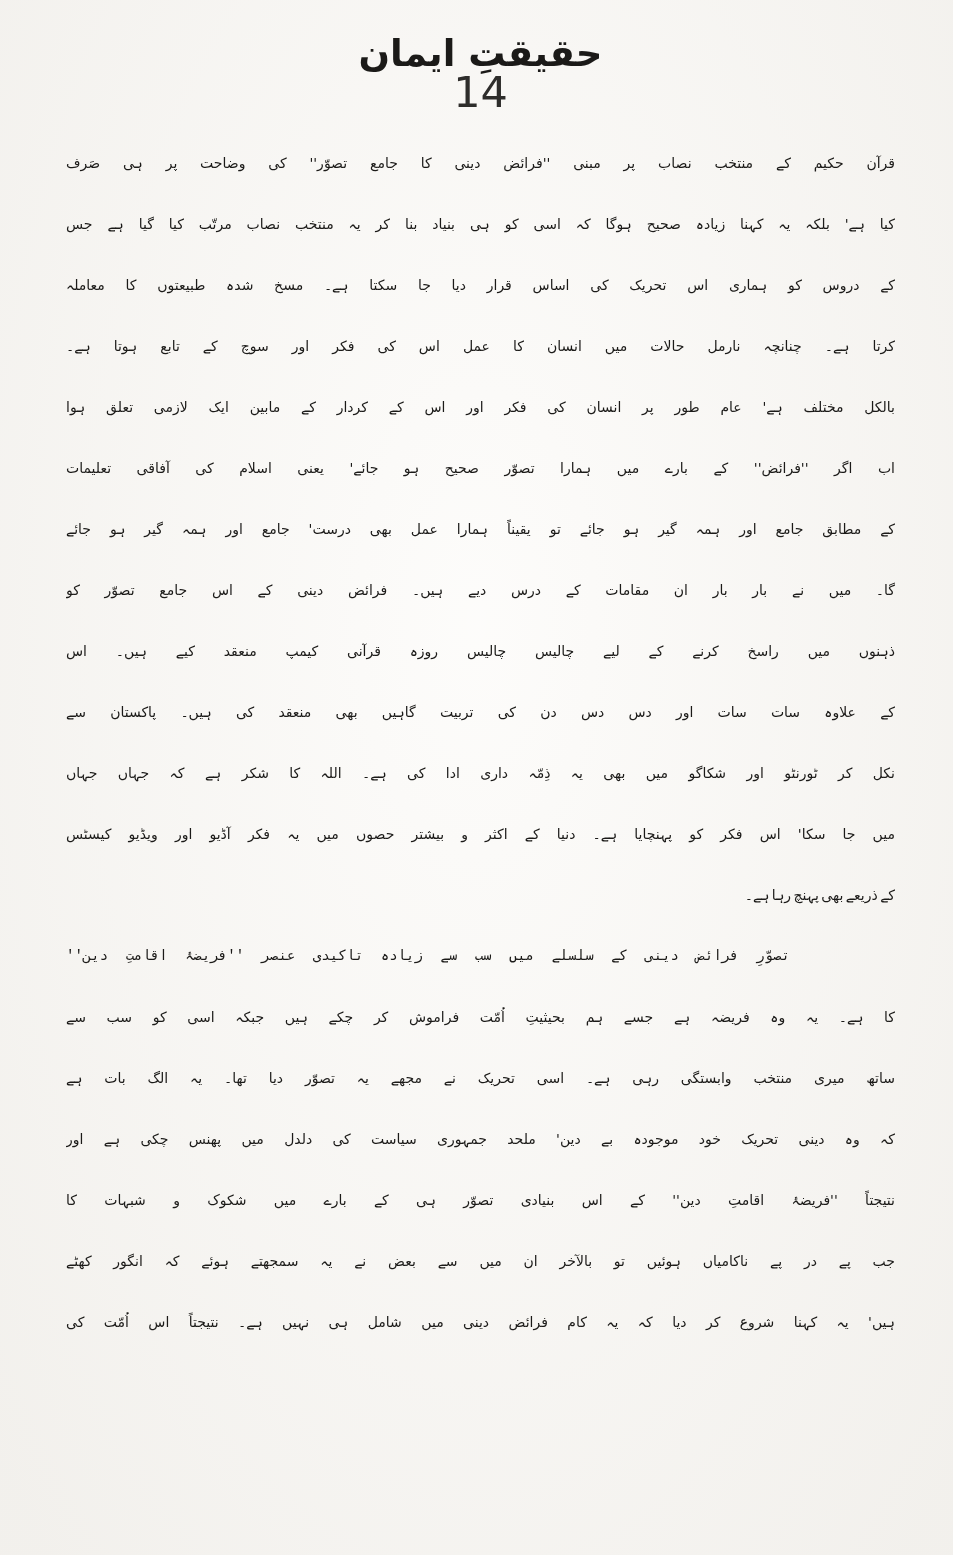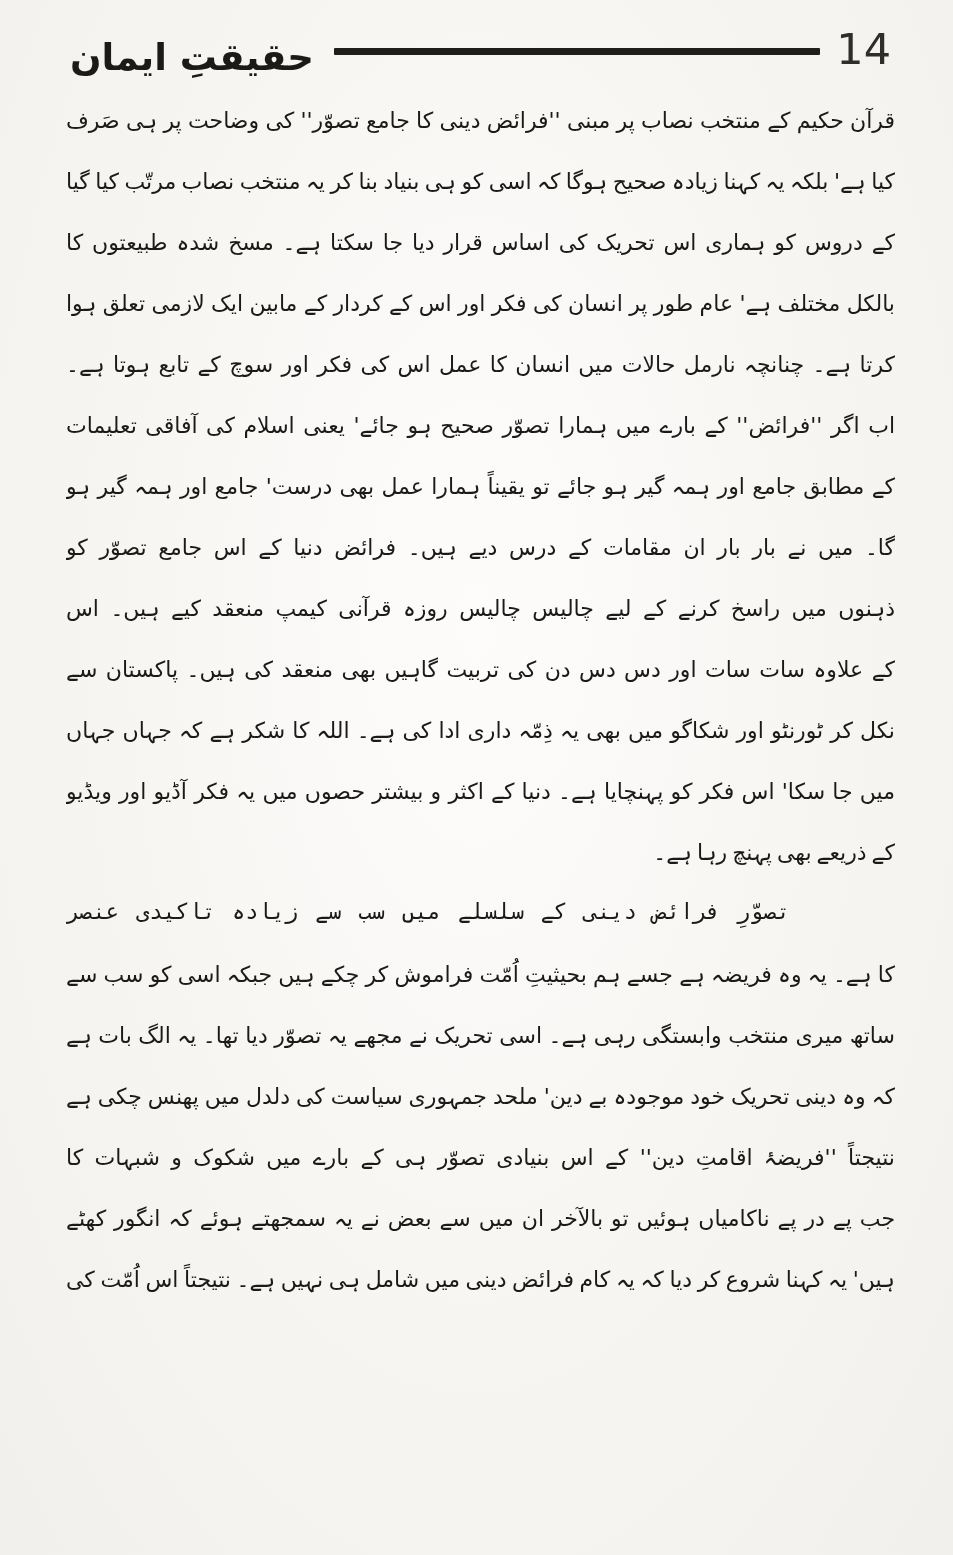--- a/index.html
+++ b/index.html
@@ -18,20 +18,21 @@
     background-image: radial-gradient(ellipse at 50% 40%, rgba(255,255,255,0.6), rgba(0,0,0,0.03) 95%);
     overflow: hidden;
     font-family: "DejaVu Sans", sans-serif;
     color: var(--ink);
   }
   .header {
     display: flex;
     align-items: center;
     margin: 26px 62px 0 70px;
     direction: ltr;
+    flex-direction: column;
   }
   .title {
     font-size: 37px;
     font-weight: 700;
     letter-spacing: -1px;
     direction: rtl;
     white-space: nowrap;
     transform: translateY(6px);
     font-family: "DejaVu Sans", sans-serif;
   }
@@ -49,21 +50,21 @@
     font-family: "DejaVu Sans", sans-serif;
     transform: translateY(-2px);
   }
   .body {
     margin-top: 14px;
     padding: 0 58px 0 66px;
   }
   .line {
     direction: rtl;
     unicode-bidi: embed;
-    font-size: 22px;
+    font-size: 14px;
     word-spacing: -2px;
     height: 61px;
     line-height: 61px;
     text-align: justify;
     text-align-last: justify;
     overflow: hidden;
     color: var(--ink);
     font-family: "DejaVu Sans", sans-serif;
   }
   .line.para-end {
@@ -81,25 +82,25 @@
   <div class="header">
     <div class="title">حقیقتِ ایمان</div>
     <div class="rule"></div>
     <div class="page-num">14</div>
   </div>
 
   <div class="body">
     <p class="line">قرآن حکیم کے منتخب نصاب پر مبنی ''فرائض دینی کا جامع تصوّر'' کی وضاحت پر ہی صَرف</p>
     <p class="line">کیا ہے' بلکہ یہ کہنا زیادہ صحیح ہوگا کہ اسی کو ہی بنیاد بنا کر یہ منتخب نصاب مرتّب کیا گیا ہے جس</p>
     <p class="line">کے دروس کو ہماری اس تحریک کی اساس قرار دیا جا سکتا ہے۔ مسخ شدہ طبیعتوں کا معاملہ</p>
+    <p class="line">کرتا ہے۔ چنانچہ نارمل حالات میں انسان کا عمل اس کی فکر اور سوچ کے تابع ہوتا ہے۔</p>
     <p class="line">بالکل مختلف ہے' عام طور پر انسان کی فکر اور اس کے کردار کے مابین ایک لازمی تعلق ہوا</p>
-    <p class="line">کرتا ہے۔ چنانچہ نارمل حالات میں انسان کا عمل اس کی فکر اور سوچ کے تابع ہوتا ہے۔</p>
     <p class="line">اب اگر ''فرائض'' کے بارے میں ہمارا تصوّر صحیح ہو جائے' یعنی اسلام کی آفاقی تعلیمات</p>
     <p class="line">کے مطابق جامع اور ہمہ گیر ہو جائے تو یقیناً ہمارا عمل بھی درست' جامع اور ہمہ گیر ہو جائے</p>
-    <p class="line">گا۔ میں نے بار بار ان مقامات کے درس دیے ہیں۔ فرائض دنیا کے اس جامع تصوّر کو</p>
+    <p class="line">گا۔ میں نے بار بار ان مقامات کے درس دیے ہیں۔ فرائض دینی کے اس جامع تصوّر کو</p>
     <p class="line">ذہنوں میں راسخ کرنے کے لیے چالیس چالیس روزہ قرآنی کیمپ منعقد کیے ہیں۔ اس</p>
     <p class="line">کے علاوہ سات سات اور دس دس دن کی تربیت گاہیں بھی منعقد کی ہیں۔ پاکستان سے</p>
     <p class="line">نکل کر ٹورنٹو اور شکاگو میں بھی یہ ذِمّہ داری ادا کی ہے۔ اللہ کا شکر ہے کہ جہاں جہاں</p>
     <p class="line">میں جا سکا' اس فکر کو پہنچایا ہے۔ دنیا کے اکثر و بیشتر حصوں میں یہ فکر آڈیو اور ویڈیو کیسٹس</p>
     <p class="line para-end">کے ذریعے بھی پہنچ رہا ہے۔</p>
     <p class="line indent">تصوّرِ فرائض دینی کے سلسلے میں سب سے زیادہ تاکیدی عنصر ''فریضۂ اقامتِ دین''</p>
     <p class="line">کا ہے۔ یہ وہ فریضہ ہے جسے ہم بحیثیتِ اُمّت فراموش کر چکے ہیں جبکہ اسی کو سب سے</p>
     <p class="line">ساتھ میری منتخب وابستگی رہی ہے۔ اسی تحریک نے مجھے یہ تصوّر دیا تھا۔ یہ الگ بات ہے</p>
     <p class="line">کہ وہ دینی تحریک خود موجودہ بے دین' ملحد جمہوری سیاست کی دلدل میں پھنس چکی ہے اور</p>
     <p class="line">نتیجتاً ''فریضۂ اقامتِ دین'' کے اس بنیادی تصوّر ہی کے بارے میں شکوک و شبہات کا</p>

